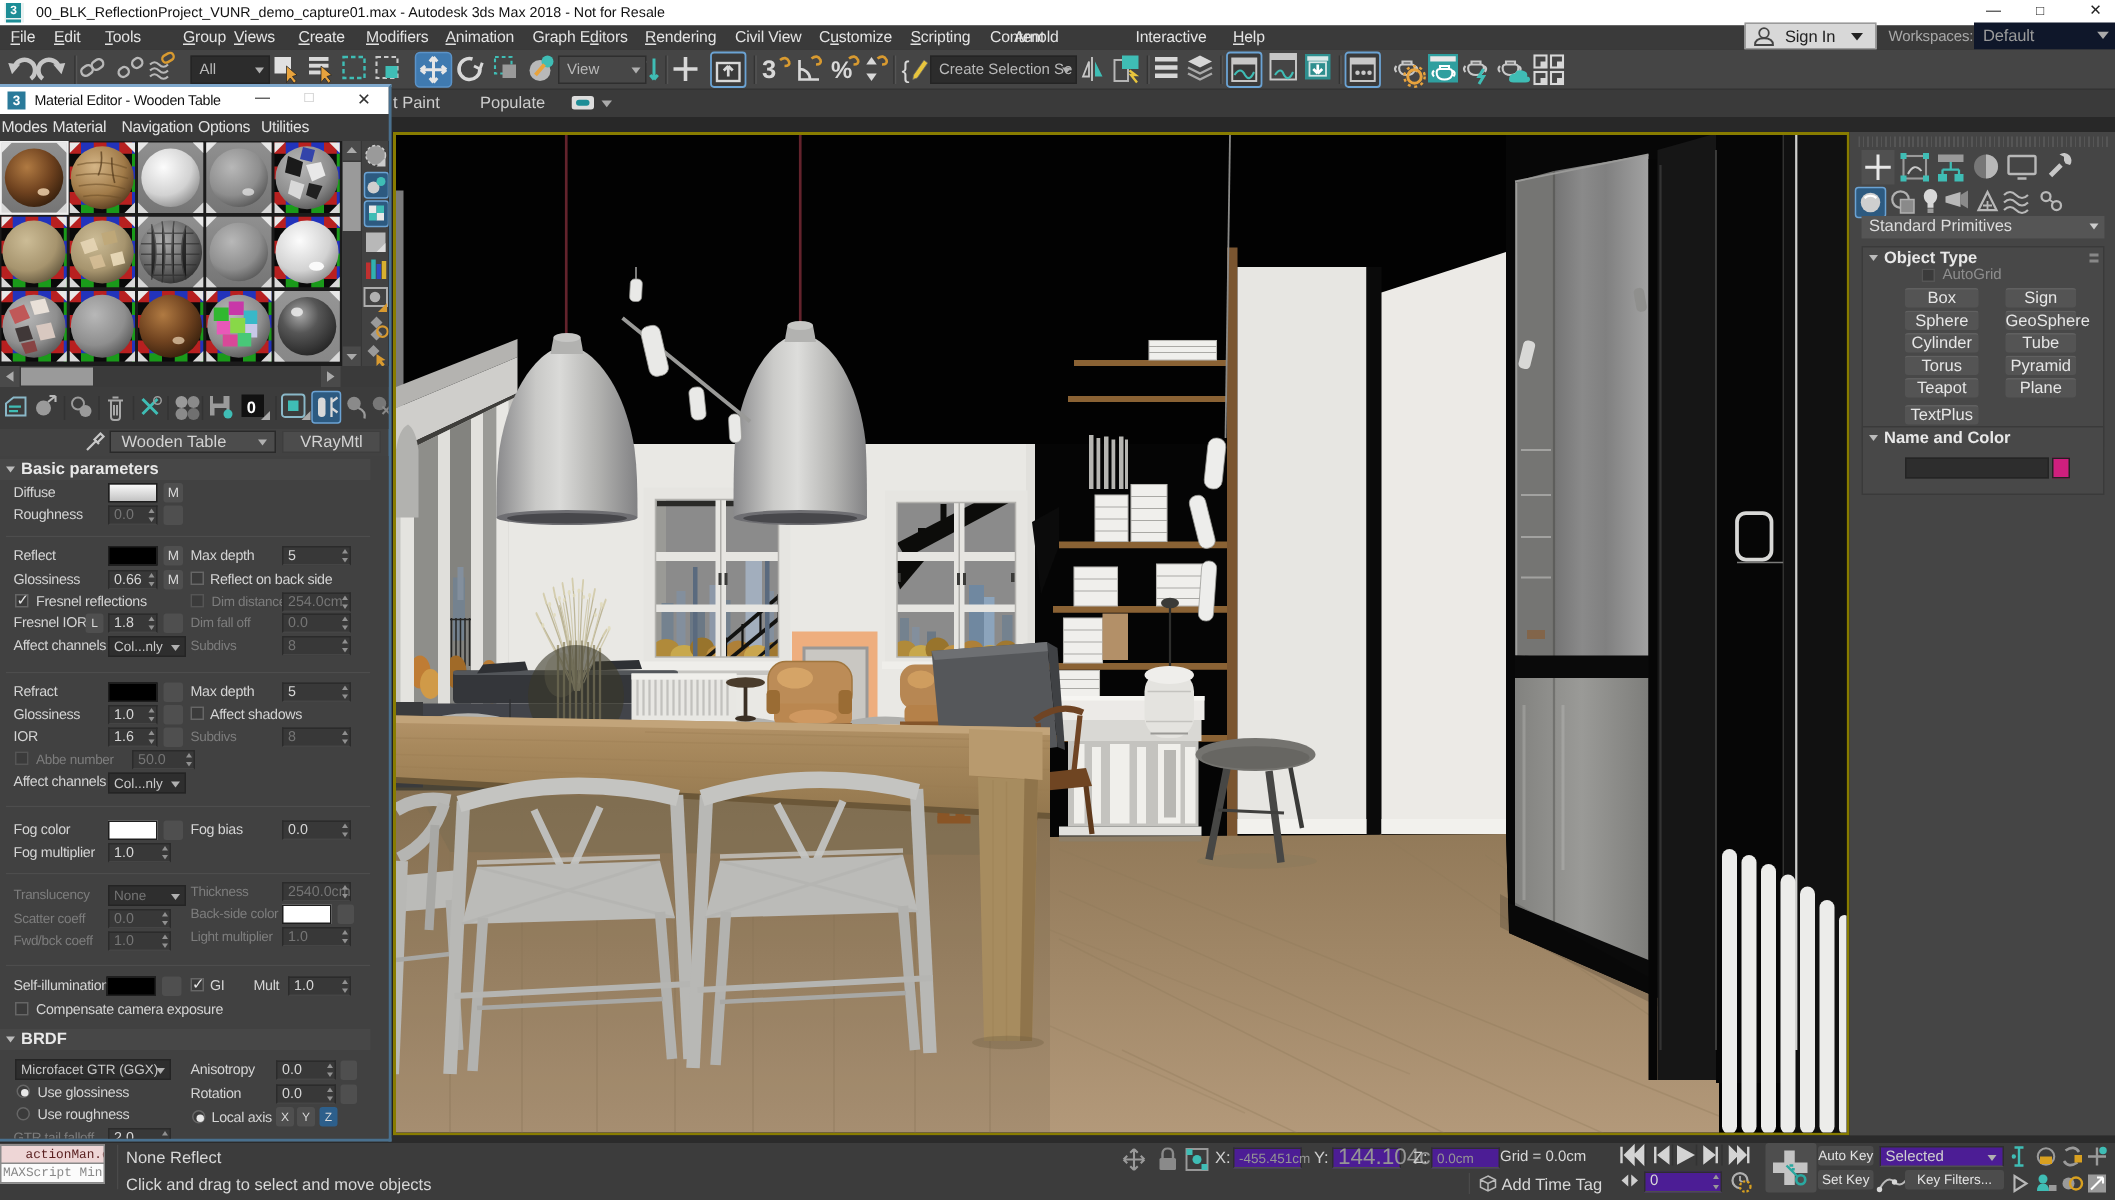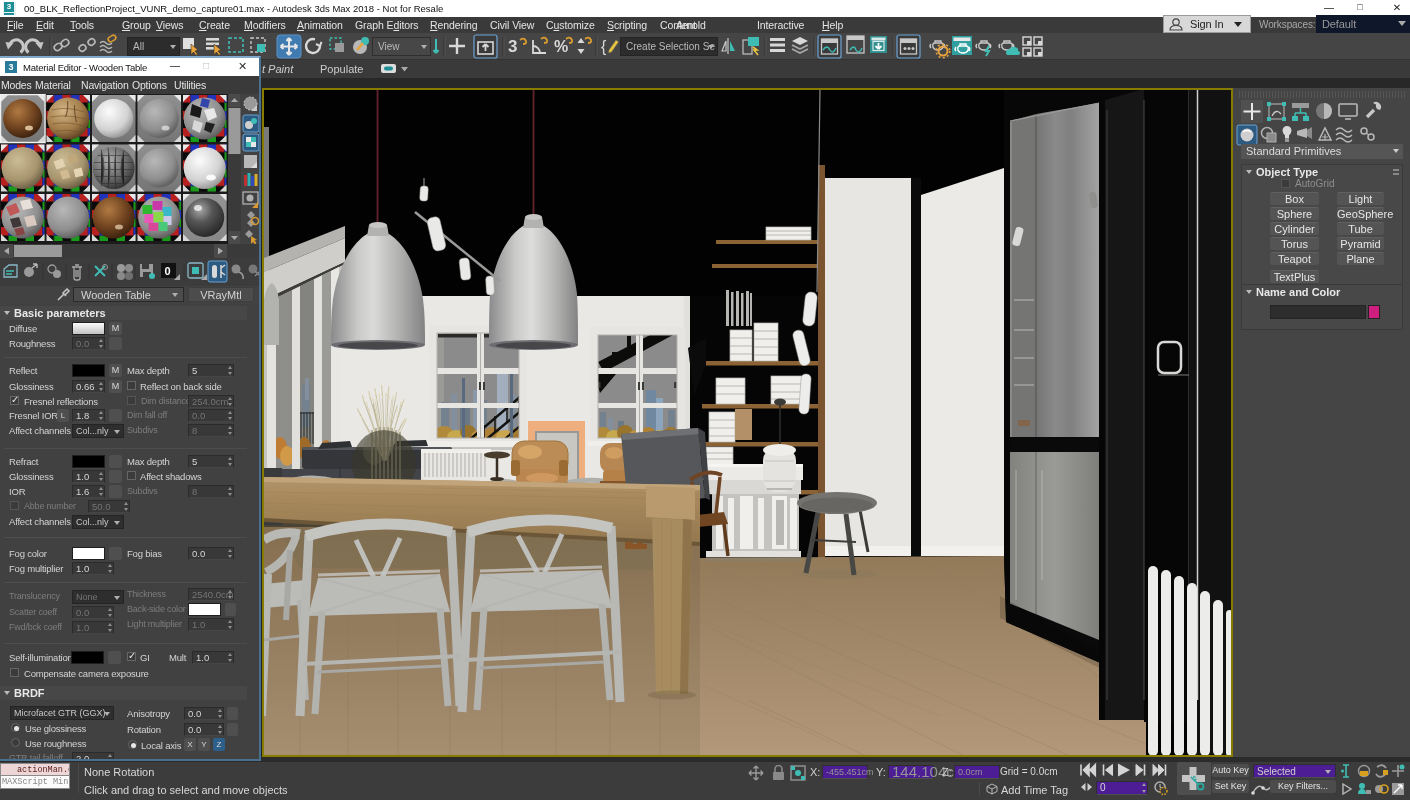--- a/index.html
+++ b/index.html
@@ -306,21 +306,21 @@
             <rect x="4" y="15" width="4" height="4"></rect>
             <rect x="15" y="15" width="4" height="4"></rect>
           </g>
         </g>
 </svg>
 <div class="tdd" style="left:127px;width:53px;">All<i></i></div>
 <div class="tdd" style="left:372px;width:59px;background:#474747;border-color:#2e2e2e;">View<i></i></div>
 <div class="tdd" style="left:620px;width:98px;">Create Selection Se<i></i></div>
 </div>
 <div id="ribbon" class="abs">
-      <span style="left:262px;font-style:italic;">t Paint</span>
+      <span style="left:262px;">t Paint</span>
       <span style="left:320px;">Populate</span>
 <svg width="30" height="14" style="position:absolute;left:381px;top:2px">
         <rect x="0" y="2" width="15" height="9" rx="2" fill="#ddd"></rect>
         <rect x="3" y="4.5" width="9" height="4" rx="2" fill="#1d8d96"></rect>
         <path d="M20 5 l7 0 l-3.5 4.5 z" fill="#aaa"></path>
       </svg>
 </div>
 <div id="ribbon2" class="abs"></div>
 <div id="vp" class="abs">
 <svg width="967" height="665" viewBox="264 90 967 665">
@@ -846,42 +846,42 @@
         </g>
 </svg>
 <div id="prim">Standard Primitives<i></i></div>
 <div class="roll" style="top:76px;height:134px;">
  <div class="rhead">Object Type</div>
  <div style="position:absolute;right:3px;top:4px;width:6px;height:6px;border-top:2px solid #888;border-bottom:2px solid #888;"></div>
 </div>
 <div class="cb off2" style="left:48px;top:91px;"></div>
       <span style="position:absolute;left:62px;top:90px;color:#8e8e8e;font-size:10px;">AutoGrid</span>
 <div class="cbtn" style="left:37px;top:104px;width:49px;">Box</div>
-<div class="cbtn" style="left:104px;top:104px;width:47px;">Light</div>
+<div class="cbtn" style="left:104px;top:104px;width:47px;">Sign</div>
 <div class="cbtn" style="left:37px;top:119px;width:49px;">Sphere</div>
 <div class="cbtn" style="left:104px;top:119px;width:47px;">GeoSphere</div>
 <div class="cbtn" style="left:37px;top:134px;width:49px;">Cylinder</div>
 <div class="cbtn" style="left:104px;top:134px;width:47px;">Tube</div>
 <div class="cbtn" style="left:37px;top:149px;width:49px;">Torus</div>
 <div class="cbtn" style="left:104px;top:149px;width:47px;">Pyramid</div>
 <div class="cbtn" style="left:37px;top:164px;width:49px;">Teapot</div>
 <div class="cbtn" style="left:104px;top:164px;width:47px;">Plane</div>
 <div class="cbtn" style="left:37px;top:182px;width:49px;">TextPlus</div>
 <div class="roll" style="top:196px;height:46px;">
  <div class="rhead">Name and Color</div>
 </div>
 <div style="position:absolute;left:37px;top:217px;width:96px;height:14px;background:#2d2d2d;border:1px solid #242424;"></div>
 <div style="position:absolute;left:135px;top:217px;width:12px;height:14px;background:#cf1f7e;border:1px solid #222;"></div>
 </div>
 <div id="status" class="abs">
 <div class="top"></div>
 <div style="position:absolute;left:0;top:6px;width:70px;height:13px;background:#eed6d6;border:1px solid #8a8a8a;color:#5a2020;font-size:8.5px;line-height:12px;padding-left:16px;white-space:nowrap;overflow:hidden;" class="mono">actionMan.exe</div>
 <div style="position:absolute;left:0;top:19px;width:70px;height:13px;background:#fbfbfb;border:1px solid #8a8a8a;border-top:none;color:#888;font-size:8.5px;line-height:12px;padding-left:1px;white-space:nowrap;overflow:hidden;" class="mono">MAXScript Min</div>
 <div style="position:absolute;left:78px;top:6px;width:1px;height:30px;background:#2c2c2c;border-right:1px solid #4a4a4a;"></div>
-<span style="position:absolute;left:84px;top:9px;">None Rotation</span>
+<span style="position:absolute;left:84px;top:9px;">None Reflect</span>
 <span style="position:absolute;left:84px;top:27px;">Click and drag to select and move objects</span>
 <svg width="70" height="20" style="position:absolute;left:748px;top:8px">
 <g stroke="#9a9a9a" stroke-width="1.4" fill="none">
           <path d="M8 1 V15 M1 8 H15 M8 1 L5.5 3.5 M8 1 L10.5 3.5 M1 8 L3.5 5.5 M1 8 L3.5 10.5 M15 8 L12.5 5.5 M15 8 L12.5 10.5 M8 15 L5.5 12.5 M8 15 L10.5 12.5"></path>
         </g>
 <g transform="translate(24,0)">
           <rect x="1" y="7" width="11" height="8" rx="1" fill="#8a8a8a"></rect>
           <path d="M3 7 V4 a3.5 3.5 0 0 1 7 0 V7" stroke="#8a8a8a" stroke-width="1.6" fill="none"></path>
         </g>
 <g transform="translate(43,1)">

